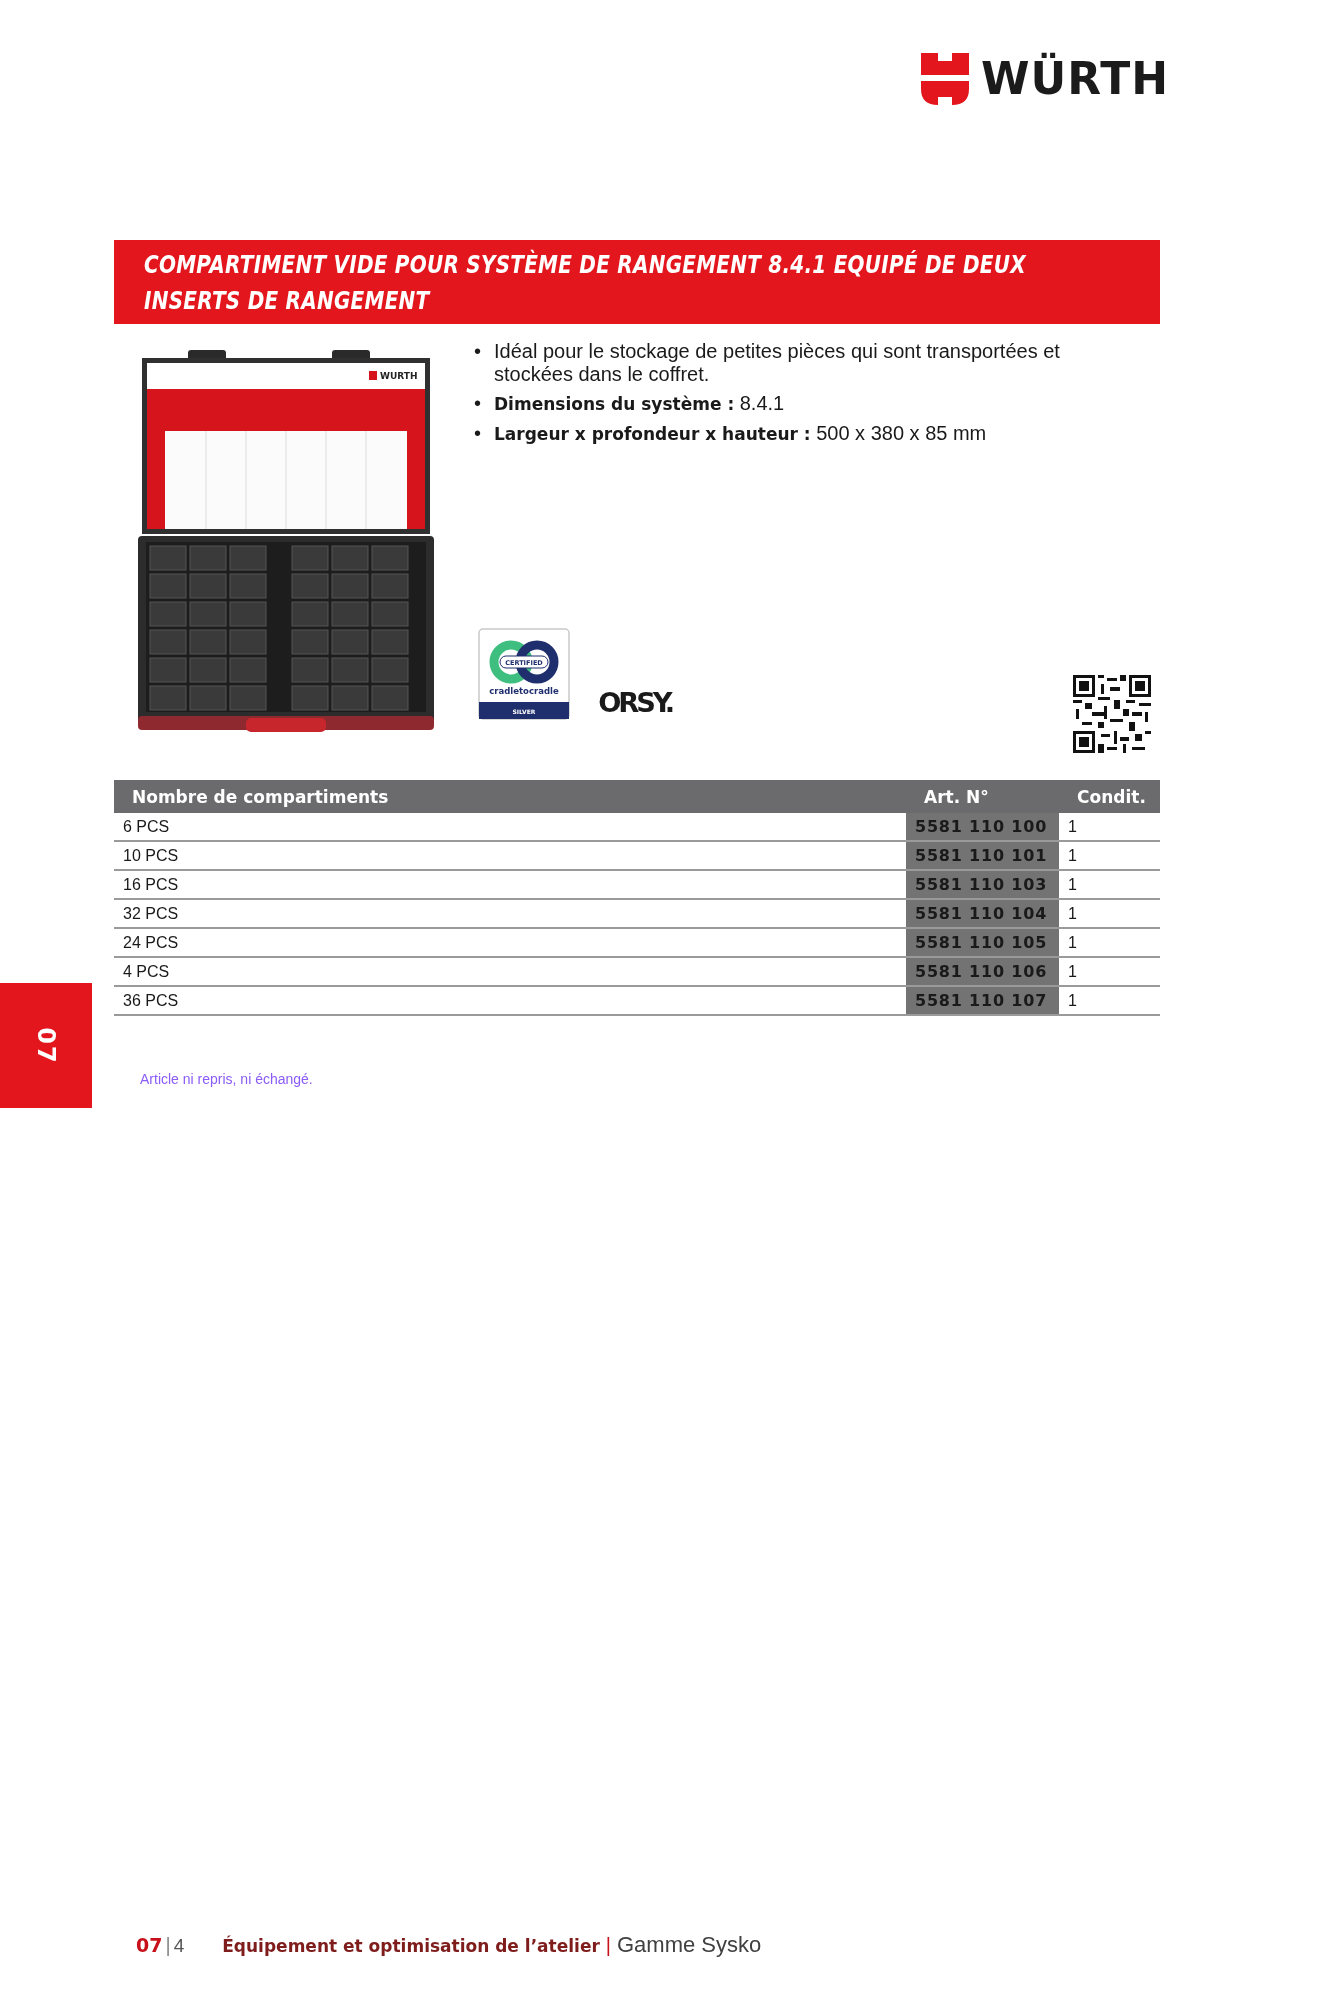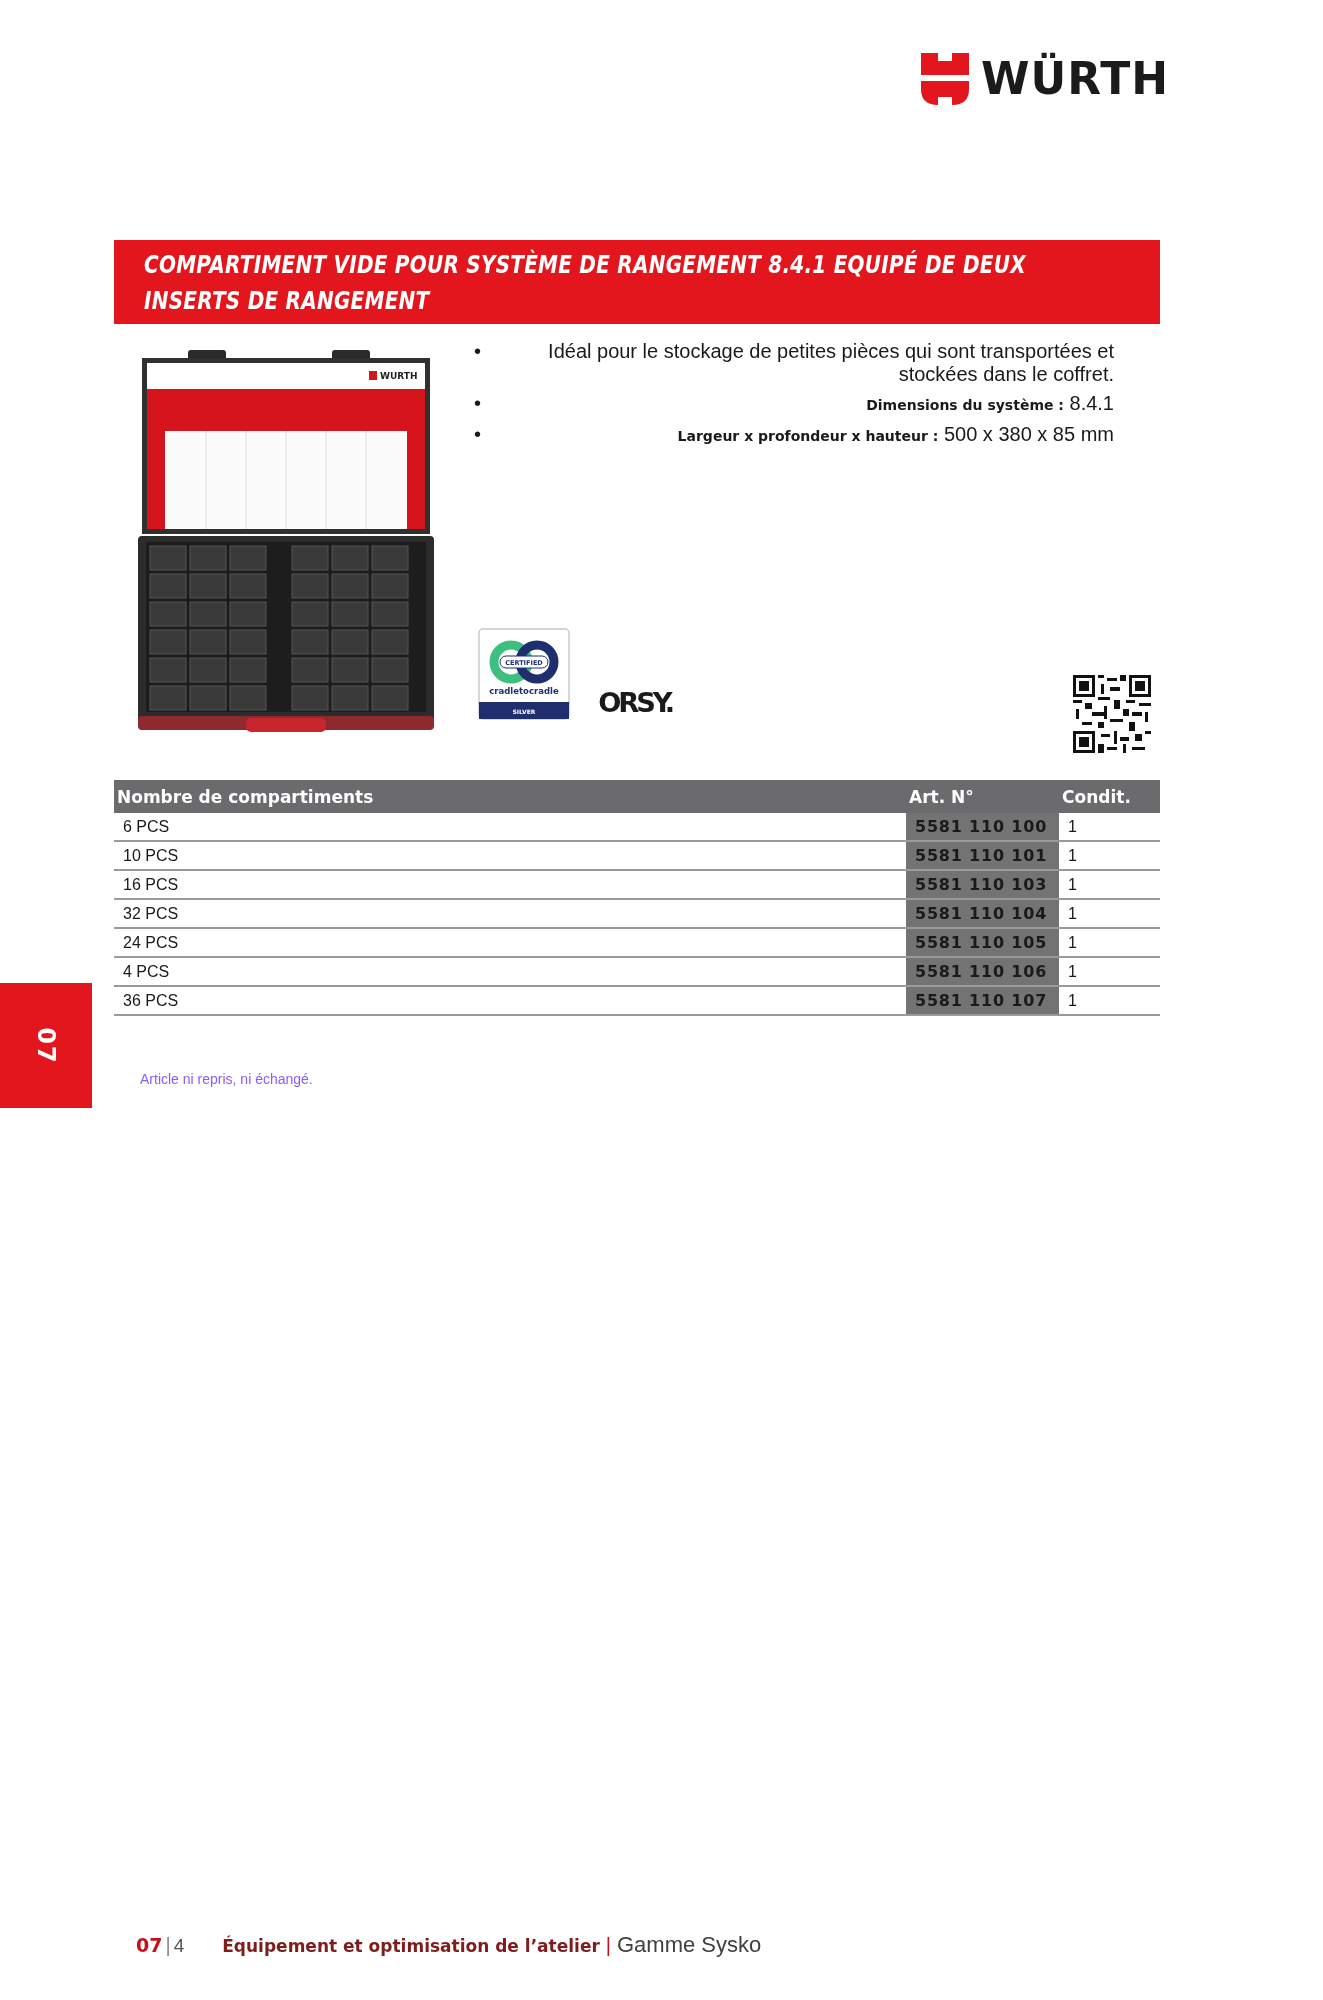--- a/index.html
+++ b/index.html
@@ -16,31 +16,31 @@
     background: #e3161d; box-sizing: border-box; padding: 7px 0 0 30px; font-style: italic;
   }
   .title-bar .t {
     font-family: "DejaVu Sans", sans-serif; font-weight: bold; font-size: 25px; line-height: 36px;
     color: #fff; transform: scaleX(0.8); transform-origin: left; white-space: nowrap;
     letter-spacing: 0.3px;
   }
 
   .product-image { position: absolute; left: 136px; top: 350px; width: 300px; height: 390px; }
 
-  .bullets { position: absolute; left: 474px; top: 340px; width: 640px; margin: 0; padding: 0; list-style: none; font-size: 20px; text-align: right; }
+  .bullets { position: absolute; left: 474px; top: 340px; width: 640px; margin: 0; padding: 0; list-style: none; font-size: 20px; }
   .bullets li { position: relative; padding-left: 20px; line-height: 23px; margin-bottom: 6px; }
   .bullets li::before { content: "•"; position: absolute; left: 0; top: 0; }
-  .bullets b { font-family: "DejaVu Sans", sans-serif; font-weight: bold; font-size: 14px; }
+  .bullets b { font-family: "DejaVu Sans", sans-serif; font-weight: bold; font-size: 17px; }
 
   .c2c { position: absolute; left: 478px; top: 628px; width: 92px; height: 92px; }
   .orsy { position: absolute; left: 600px; top: 688px; font-family: "DejaVu Sans", sans-serif; font-weight: bold; font-size: 26px; letter-spacing: -3px; color: #1a1a1a; transform: scaleX(1.05); }
   .qr { position: absolute; left: 1073px; top: 675px; width: 78px; height: 78px; }
 
   .table { position: absolute; left: 114px; top: 780px; width: 1046px; border-collapse: collapse; }
-  .table th { background: #6b6b6d; color: #fff; font-family: "DejaVu Sans", sans-serif; font-weight: bold; font-size: 17px; text-align: left; height: 33px; padding: 0 0 0 3px; }
+  .table th { background: #6b6b6d; color: #fff; font-family: "DejaVu Sans", sans-serif; font-weight: bold; font-size: 17px; text-align: left; height: 33px; padding: 0 0 0 18px; }
   .table td { height: 27px; font-size: 16px; padding: 0 0 0 9px; border-bottom: 2px solid #9a9a9a; }
   .table td.art { background: #737373; font-family: "DejaVu Sans", sans-serif; font-weight: bold; font-size: 16px; letter-spacing: 0.8px; }
   .table col.c1 { width: 792px; } .table col.c2 { width: 153px; } .table col.c3 { width: 101px; }
 
   .note { position: absolute; left: 140px; top: 1071px; font-size: 14px; color: #8b5cf6; }
 
   .side-tab { position: absolute; left: 0; top: 983px; width: 92px; height: 125px; background: #e3161d; }
   .side-tab span { position: absolute; left: 50%; top: 50%; transform: translate(-50%,-50%) rotate(90deg); color: #fff; font-family: "DejaVu Sans", sans-serif; font-weight: bold; font-size: 24px; letter-spacing: 2px; }
 
   .footer { position: absolute; left: 136px; top: 1932px; font-size: 20px; display: flex; align-items: baseline; white-space: nowrap; }

